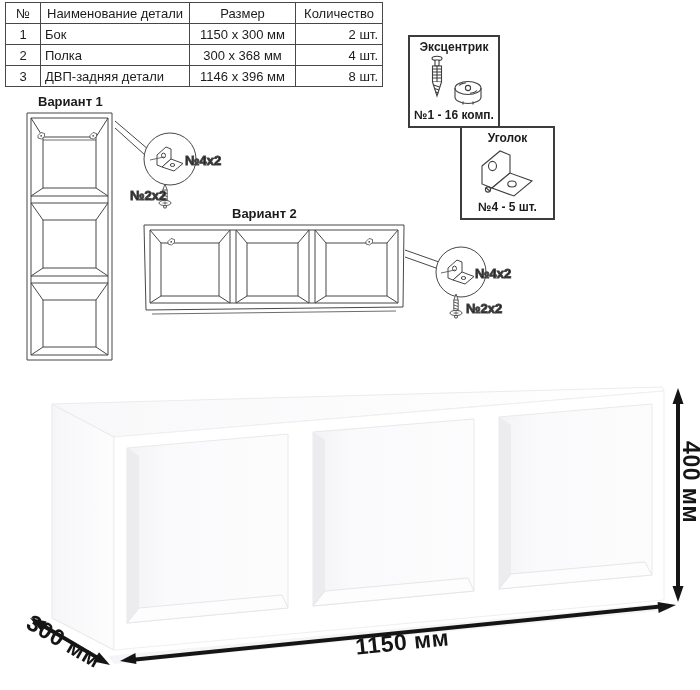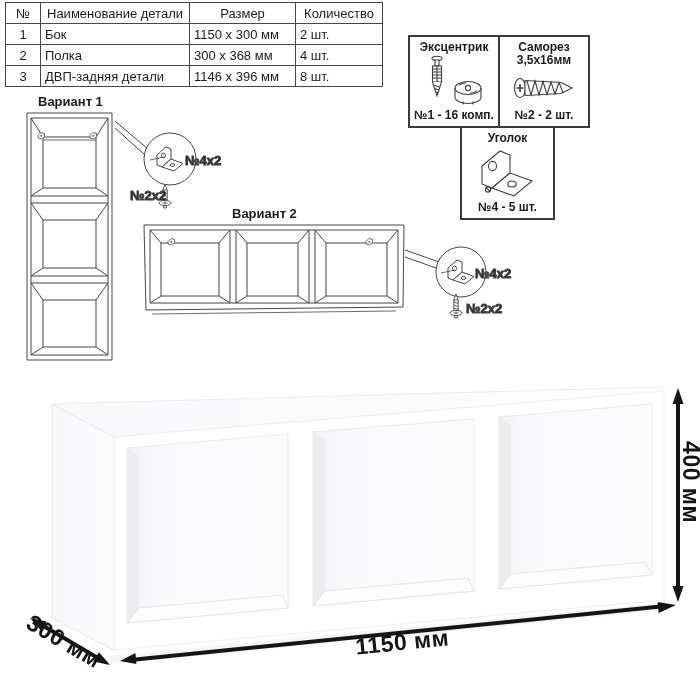--- a/index.html
+++ b/index.html
@@ -6,22 +6,22 @@
   .canvas{position:relative;width:700px;height:690px;background:#ffffff;overflow:hidden;
           font-family:"Liberation Sans",sans-serif;color:#1c1c1c;}
 
   
   .parts-table{position:absolute;left:5px;top:2px;border-collapse:collapse;table-layout:fixed;}
   .parts-table td,.parts-table th{border:1px solid #474747;font-size:13px;font-weight:normal;
         padding:1px 4px;height:18px;white-space:nowrap;overflow:hidden;background:#fff;}
   .parts-table th{text-align:center;}
   .col-num{width:26px;text-align:center;}
   .col-name{width:140px;text-align:left;}
-  .col-size{width:97px;}
-  .col-qty{width:78px;text-align:left;}
+  .col-size{width:97px;text-align:center;}
+  .col-qty{width:78px;text-align:right;}
 
   
   .hardware-box{position:absolute;left:408px;top:35px;width:285px;}
   .hw-row{display:flex;}
   .hw-row2{margin-left:52px;margin-top:-2px;}
   .hw-cell{box-sizing:border-box;border:2px solid #3c3c3c;background:#fff;height:93px;
            display:flex;flex-direction:column;align-items:center;margin-left:-2px;}
   .hw-cell:first-child{margin-left:0;}
   .hw-row2 .hw-cell{height:94px;}
   .hw-title{font-size:12px;font-weight:bold;text-align:center;line-height:13px;
@@ -113,33 +113,20 @@
               <ellipse cx="0" cy="0" rx="13" ry="6.5" fill="#fff"></ellipse>
               <circle cx="0" cy="0" r="2.6" fill="#fff"></circle>
               <path d="M-9,-2.5 a10,5 0 0 1 7,-2.8 M9,2.5 a10,5 0 0 1 -7,2.8"></path>
               <path d="M-13,0 v9 M13,0 v9 M-13,9 a13,6.5 0 0 0 26,0" fill="none"></path>
               <path d="M-5,13.6 v3 M5,13.6 v3"></path>
             </g>
           </svg>
         </div>
         <div class="hw-count">№1 - 16 комп.</div>
       </div>
-      <div class="hw-cell" style="width:92px">
-        <div class="hw-title">Саморез
-3,5х16мм</div>
-        <div class="hw-icon">
-          <svg width="64" height="30" viewBox="0 0 64 30" fill="none" stroke="#3f3f3f" stroke-width="1.1">
-            <ellipse cx="8" cy="15" rx="5.5" ry="9.5" fill="#fff"></ellipse>
-            <path d="M4.5,15 h7 M8,11 v8" stroke-width="1.6"></path>
-            <path d="M13,7.5 L49,9.5 L60,15 L49,20.5 L13,22.5 Z" fill="#fff"></path>
-            <path d="M15,8 L19,22 L23,8 L27,22 L31,8.5 L35,21.5 L39,9 L43,21 L47,9.5 L51,19.5"></path>
-          </svg>
-        </div>
-        <div class="hw-count">№2 - 2 шт.</div>
-      </div>
     </div>
     <div class="hw-row hw-row2">
       <div class="hw-cell" style="width:95px">
         <div class="hw-title">Уголок</div>
         <div class="hw-icon">
           <svg width="58" height="48" viewBox="0 0 58 48" fill="none" stroke="#3f3f3f" stroke-width="1.1">
             <path d="M3,17 L21,2 L31,6 L31,24 L13,39 L3,35 Z" fill="#fff"></path>
             <ellipse cx="13.5" cy="17" rx="4" ry="4.6" fill="#fff"></ellipse>
             <path d="M13,39 L31,24 L53,32 L35,47 Z" fill="#fff"></path>
             <ellipse cx="33" cy="35" rx="4.2" ry="3" fill="#fff"></ellipse>

